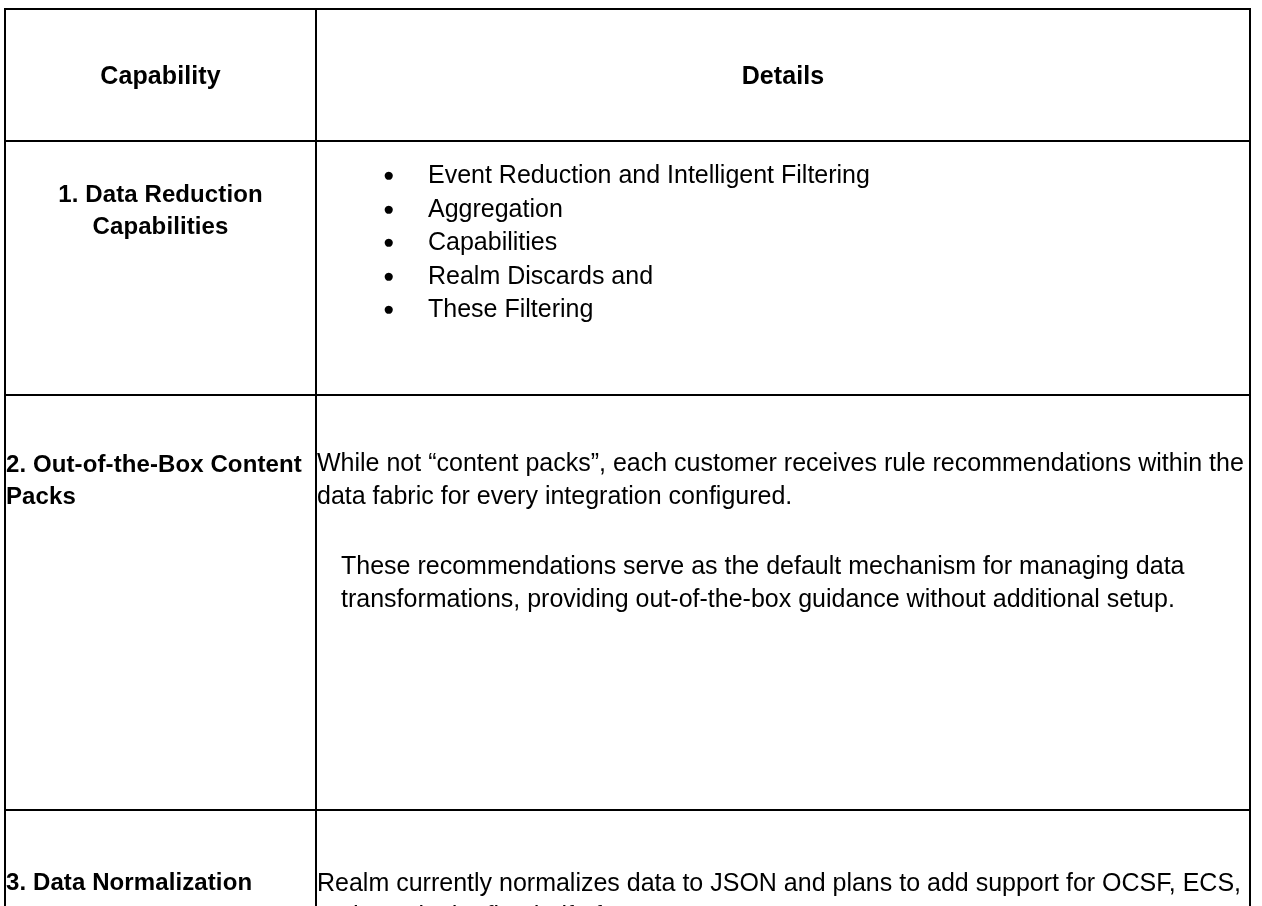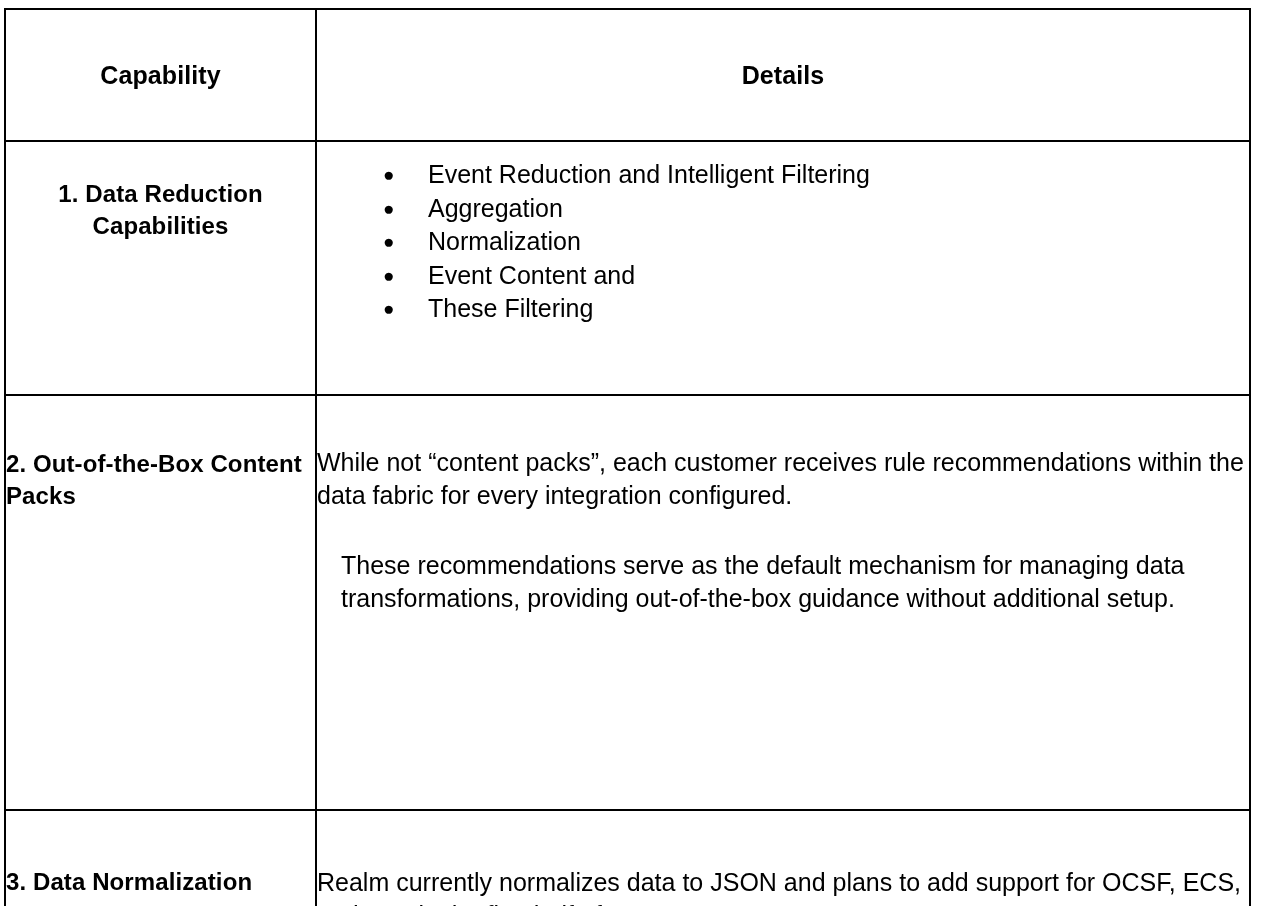--- a/index.html
+++ b/index.html
@@ -153,25 +153,25 @@
             <li>
               <span class="bullet-glyph">●</span>
               <span>Event Reduction and Intelligent Filtering</span>
             </li>
             <li>
               <span class="bullet-glyph">●</span>
               <span>Aggregation</span>
             </li>
             <li>
               <span class="bullet-glyph">●</span>
-              <span>Normalization</span>
-            </li>
-            <li>
-              <span class="bullet-glyph">●</span>
-              <span>Event Content and</span>
+              <span>Capabilities</span>
+            </li>
+            <li>
+              <span class="bullet-glyph">●</span>
+              <span>Realm Discards and</span>
             </li>
             <li>
               <span class="bullet-glyph">●</span>
               <span>These Filtering</span>
             </li>
           </ul>
         </td>
       </tr>
 
       <tr class="row-2">

